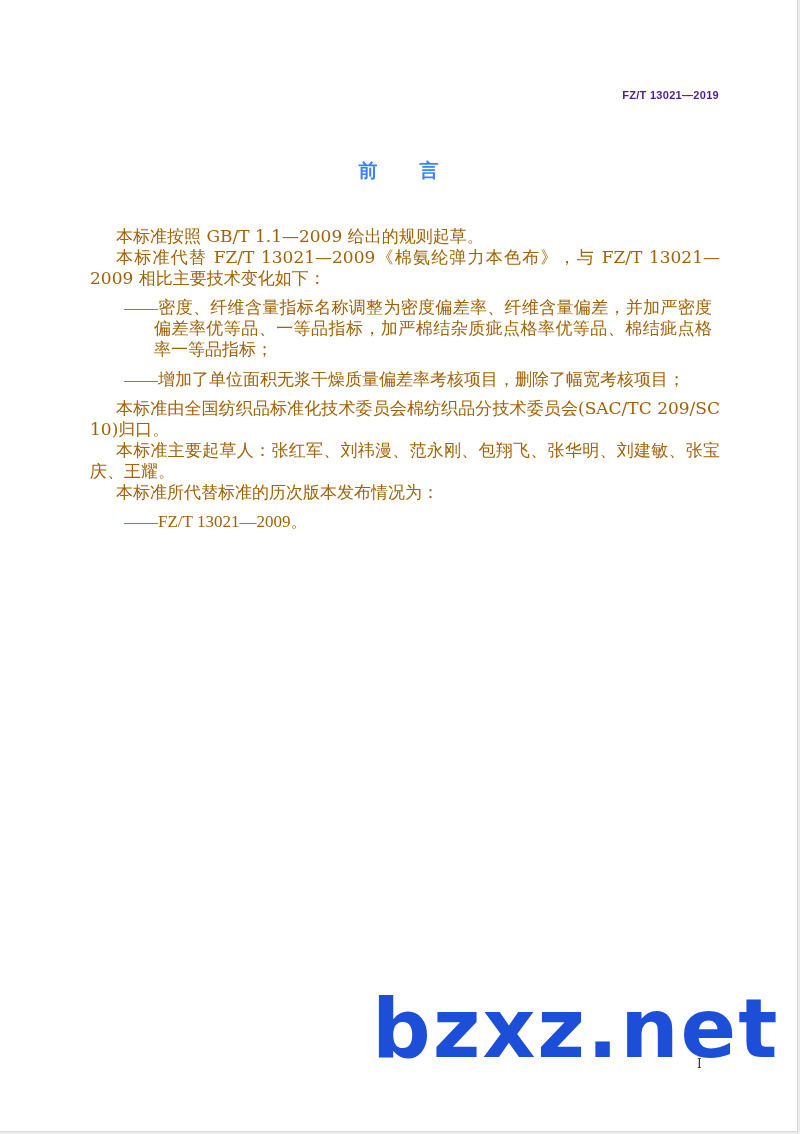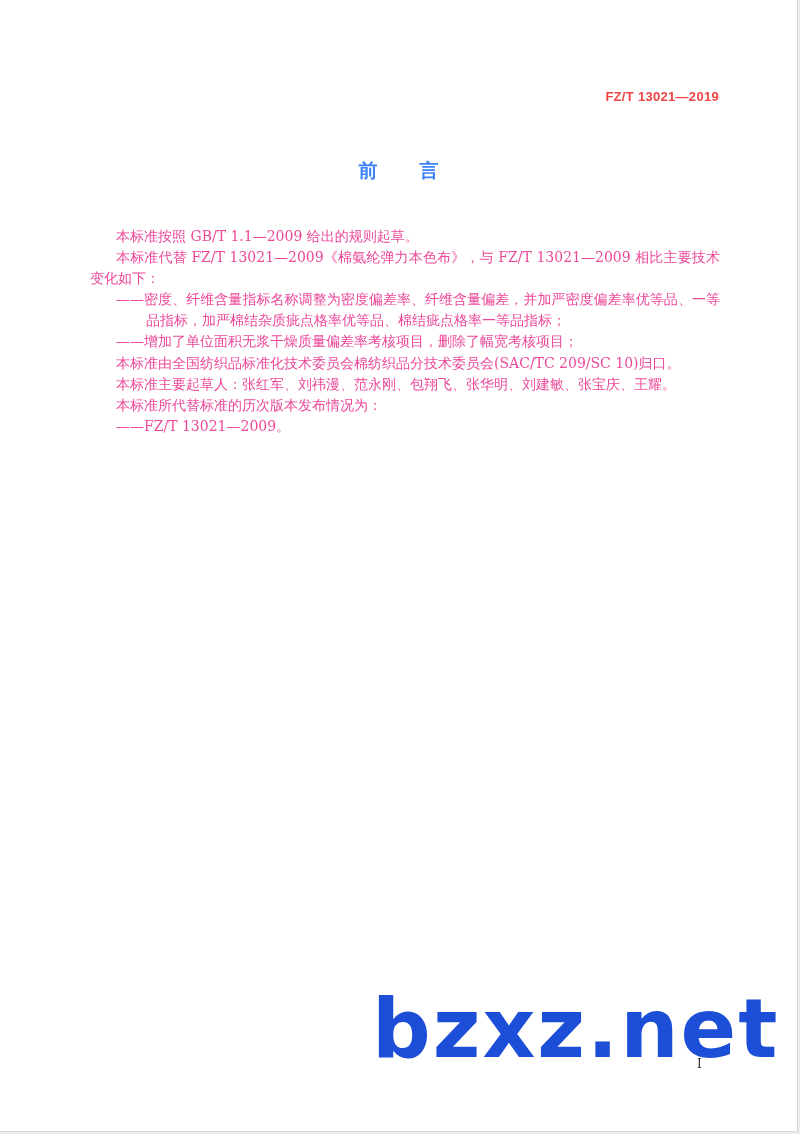--- a/index.html
+++ b/index.html
@@ -8,35 +8,35 @@
       font-family: "DejaVu Serif", "Liberation Serif", serif;
     }
     .page {
       position: absolute; left: 0; top: 0; width: 797px; height: 1131px;
       background: #ffffff;
       border-right: 1px solid #d8d8d8; border-bottom: 1px solid #d8d8d8;
     }
     .std-code {
       position: absolute; top: 89px; right: 78px;
       font-family: "Liberation Sans", "DejaVu Sans", sans-serif;
-      font-weight: bold; font-size: 13px; color: #ef4444; letter-spacing: 0.3px;
+      font-weight: bold; font-size: 11px; color: #4c1d95; letter-spacing: 0.3px;
     }
     .title {
       position: absolute; top: 158px; left: 0; width: 797px; text-align: center;
       font-family: "DejaVu Sans", "Liberation Sans", sans-serif;
       font-weight: bold; font-size: 19px; color: #3b82f6; letter-spacing: 42px;
       text-indent: 42px;
     }
     .body-text {
       position: absolute; top: 226px; left: 90px; width: 630px;
-      font-size: 14px; line-height: 21.1px; color: #ec4899;
+      font-size: 17px; line-height: 21.1px; color: #a16207;
     }
     .para { text-indent: 26px; margin: 0; text-align: justify; }
     .dash {
-      margin: 0; padding-left: 56px; text-indent: -30px; text-align: justify;
+      margin: 8px; padding-left: 56px; text-indent: -30px; text-align: justify; font-family: Liberation Serif, serif;
     }
     .watermark {
       position: absolute; left: 372px; top: 988px;
       font-family: "DejaVu Sans", "Liberation Sans", sans-serif;
       font-weight: bold; font-size: 82px; color: #1d4ed8; letter-spacing: 2px;
       line-height: 1;
     }
     .page-num {
       position: absolute; left: 697px; top: 1057px;
       font-size: 12px; color: #333;

